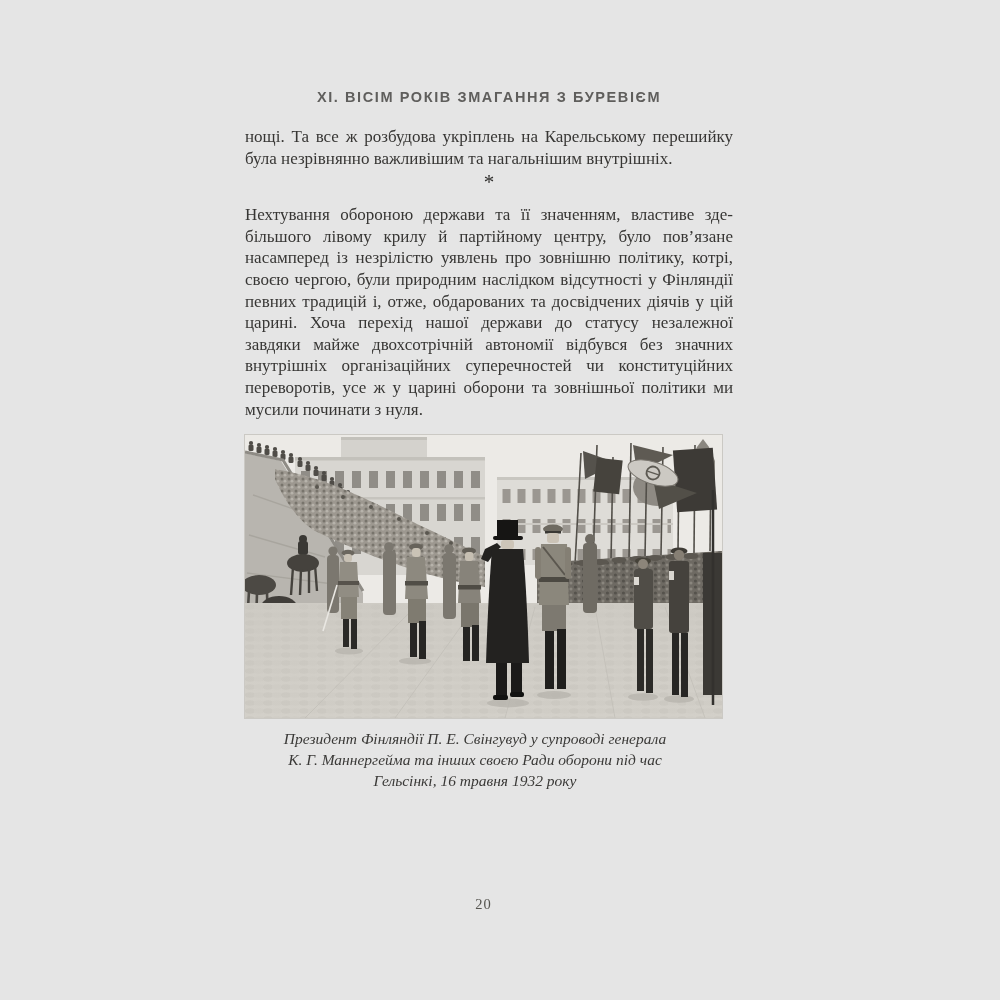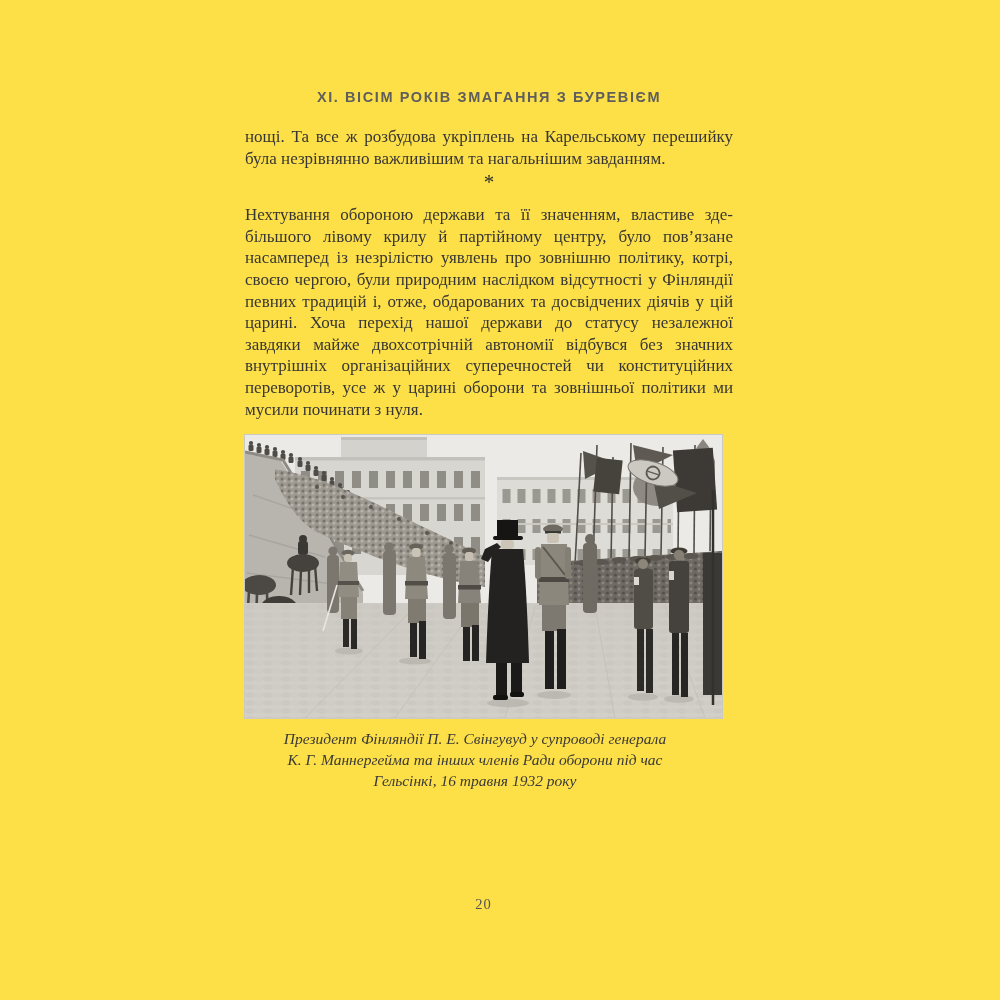--- a/index.html
+++ b/index.html
@@ -1,17 +1,17 @@
 <!DOCTYPE html>
 <html lang="uk"><head>
 <meta charset="utf-8">
 <style>
   html,body{margin:0;padding:0;background:#ffffff;}
   .sheet{
-    position:relative;width:1000px;height:1000px;background:#fde047;
+    position:relative;width:1000px;height:1000px;background:#e5e5e5;
     font-family:"Liberation Serif", serif;color:#373634;overflow:hidden;
   }
   .column{position:absolute;left:245px;top:88px;width:488px;}
   .running-header{
     font-family:"Liberation Sans", sans-serif;
     font-size:14.5px;line-height:18px;font-weight:bold;
     letter-spacing:1.6px;color:#5f5e5c;text-align:center;
     margin:0 0 20px 0;white-space:nowrap;
   }
   .para{font-size:17px;line-height:21.6px;text-align:justify;margin:0;
@@ -32,21 +32,21 @@
 </style>
 </head>
 <body>
 
 <div class="sheet">
 
   <div class="column">
 
     <div class="running-header">XI. ВІСІМ РОКІВ ЗМАГАННЯ З БУРЕВІЄМ</div>
 
-    <p class="para">нощі. Та все ж розбудова укріплень на Карельському переший­ку була незрівнянно важливішим та нагальнішим завданням.</p>
+    <p class="para">нощі. Та все ж розбудова укріплень на Карельському переший­ку була незрівнянно важливішим та нагальнішим внутрішніх.</p>
 
     <div class="separator">*</div>
 
     <p class="para">Нехтування обороною держави та її значенням, властиве зде­більшого лівому крилу й партійному центру, було пов’язане насамперед із незрілістю уявлень про зовнішню політику, ко­трі, своєю чергою, були природним наслідком відсутності у Фінляндії певних традицій і, отже, обдарованих та досвідче­них діячів у цій царині. Хоча перехід нашої держави до стату­су незалежної завдяки майже двохсотрічній автономії відбув­ся без значних внутрішніх організаційних суперечностей чи конституційних переворотів, усе ж у царині оборони та зов­нішньої політики ми мусили починати з нуля.</p>
 
 
     <figure class="photo-figure" role="img" aria-label="Чорно-біле фото: президент у циліндрі та генерал у супроводі офіцерів проходять брукованою площею повз лави війська з прапорами; позаду будівлі, натовп на мурі та коні">
       <svg class="photo-frame" viewBox="0 0 477 283" width="477" height="283" xmlns="http://www.w3.org/2000/svg">
         <defs>
           <pattern id="cobl" width="18" height="8" patternUnits="userSpaceOnUse">
@@ -291,21 +291,21 @@
           <rect x="424" y="136" width="5" height="9" fill="#d8d5cf"></rect>
           <rect x="427" y="198" width="7" height="62" fill="#272624"></rect>
           <rect x="436" y="198" width="7" height="64" fill="#272624"></rect>
           <rect x="458" y="118" width="19" height="142" fill="#3b3935"></rect>
           <line x1="468" y1="55" x2="468" y2="270" stroke="#33312e" stroke-width="2.5"></line>
         </g>
       </svg>
 
       <figcaption class="caption">
         <div>Президент Фінляндії П. Е. Свінгувуд у супроводі генерала</div>
-        <div>К. Г. Маннергейма та інших членів Ради оборони під час</div>
+        <div>К. Г. Маннергейма та інших своєю Ради оборони під час</div>
         <div>Гельсінкі, 16 травня 1932 року</div>
       </figcaption>
     </figure>
 
   </div>
 
   <div class="page-number">20</div>
 
 </div>
 

